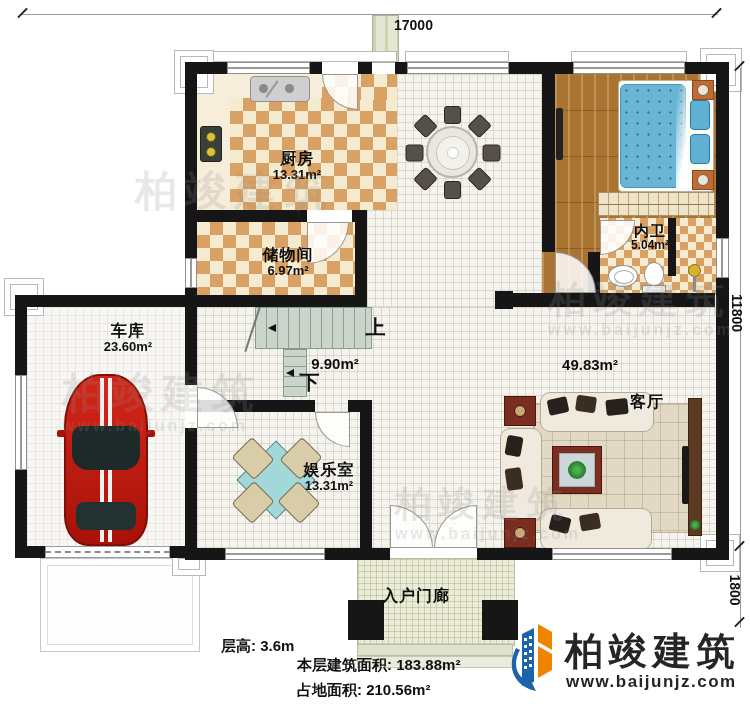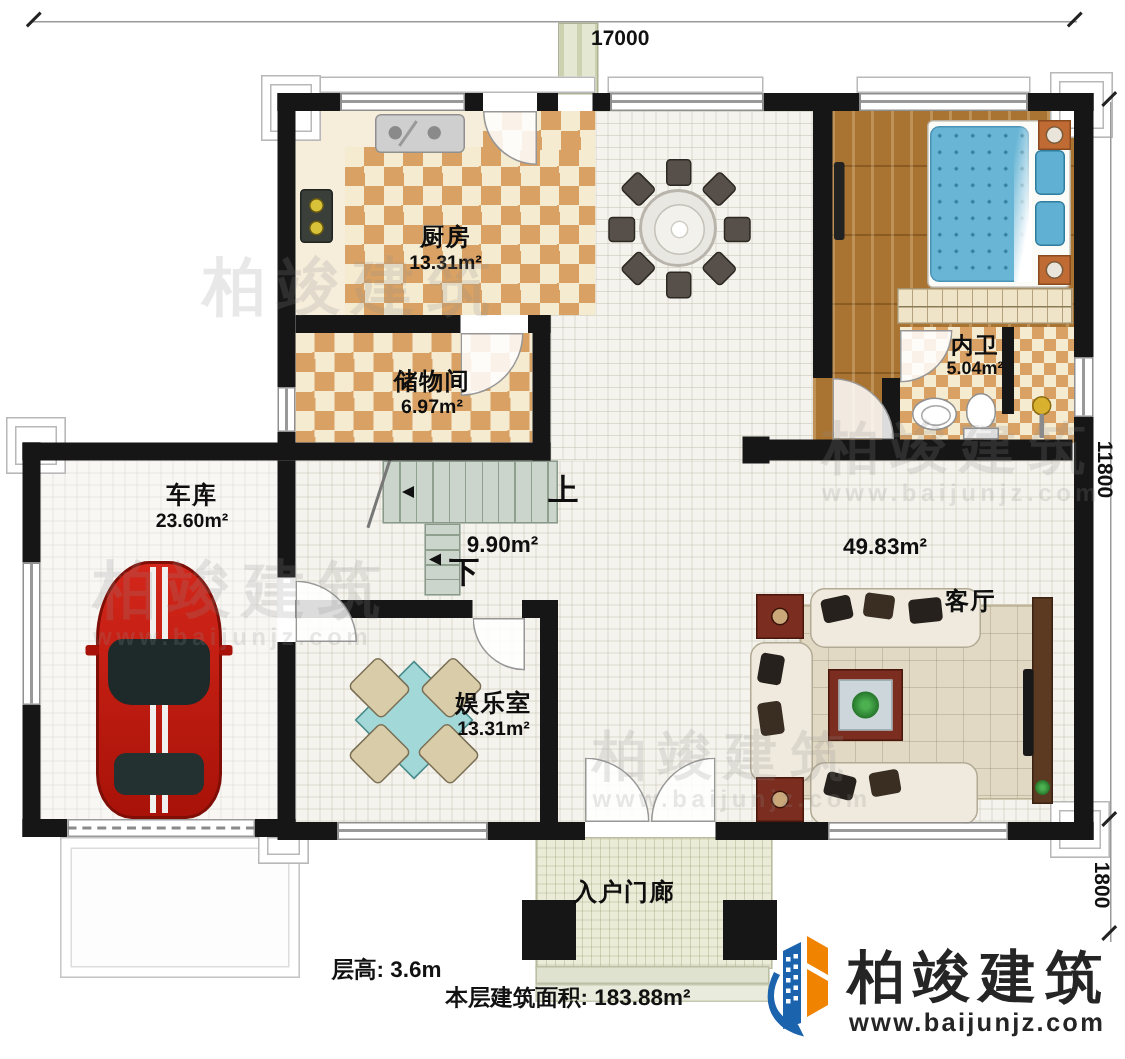--- a/index.html
+++ b/index.html
@@ -281,20 +281,21 @@
       <div class="cn">柏竣建筑</div>
       <div class="url">www.baijunjz.com</div>
     </div>
   <div class="wm" style="left:395px;top:486px;">
       <div class="cn" style="font-size:36px;">柏竣建筑</div>
       <div class="url">www.baijunjz.com</div>
     </div>
 
   <div class="note" style="left:205px;top:637px;margin-left:16px;">层高: 3.6m</div>
   <div class="note" style="left:297px;top:656px;">本层建筑面积: 183.88m²</div>
+  <div class="note" style="left:297px;top:681px;">占地面积: 210.56m²</div>
 
   <div class="abs" style="left:502px;top:618px;width:60px;height:76px;z-index:50;">
     <svg width="60" height="76" viewBox="0 0 60 76">
       <path d="M14 30 C4 50 12 68 34 73 L30 65 C14 60 10 46 18 32 Z" fill="#1b63ad"></path>
       <polygon points="20,16 32,10 32,64 20,68" fill="#1b63ad"></polygon>
       <g fill="#fff">
         <rect x="22" y="20" width="3" height="3"></rect>
           <rect x="27" y="18" width="3" height="3"></rect>
         <rect x="22" y="27" width="3" height="3"></rect>
           <rect x="27" y="25" width="3" height="3"></rect>

